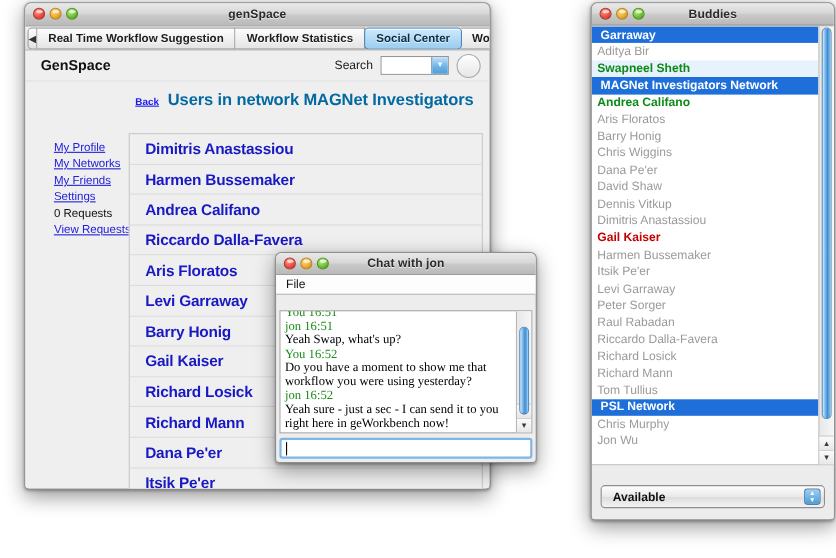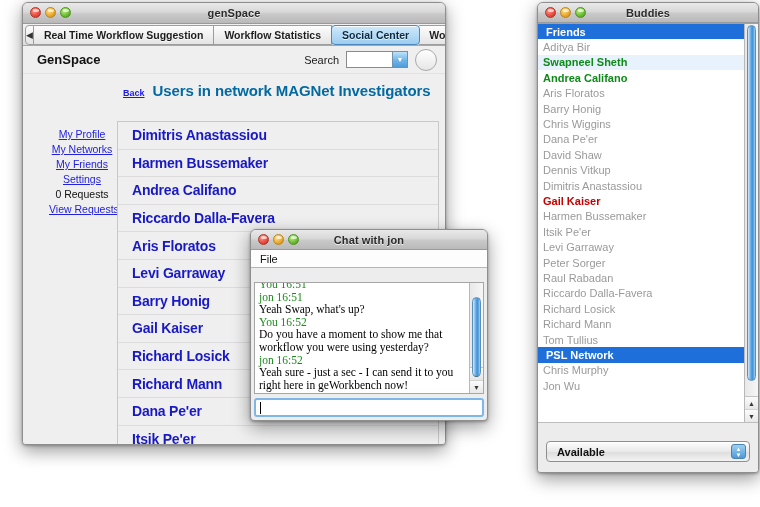--- a/index.html
+++ b/index.html
@@ -36,21 +36,21 @@
   .light { width: 11px; height: 11px; border-radius: 50%; }
   .l-close  { background: radial-gradient(circle at 35% 28%, #ff9f93 0%, #f0564a 48%, #bc2f24 100%); border:1px solid #ad3528; }
   .l-min    { background: radial-gradient(circle at 35% 28%, #ffe08f 0%, #f0b43a 48%, #c4831a 100%); border:1px solid #ba8420; }
   .l-zoom   { background: radial-gradient(circle at 35% 28%, #c7f193 0%, #77c73f 48%, #4b9019 100%); border:1px solid #4f921f; }
   .light::after {
     content:""; display:block; width:6px; height:3px; margin:1px auto 0;
     border-radius:50%; background: rgba(255,255,255,0.65);
   }
 
   
-  #genspace { left: 22px; top: 2px; width: 424px; height: 443px; text-align: center; }
+  #genspace { left: 22px; top: 2px; width: 424px; height: 443px; }
   #genspace .titlebar { height: 21px; }
 
   .tabbar {
     height: 22px;
     background: linear-gradient(to bottom,#f2f2f2,#dddddd);
     border-bottom: 1px solid #a8a8a8;
     display: flex; align-items: stretch;
     padding: 1px 2px 0 2px;
     overflow: hidden;
   }
@@ -368,23 +368,24 @@
         <span class="light l-close"></span>
         <span class="light l-min"></span>
         <span class="light l-zoom"></span>
       </div>
       <span class="title-text">Buddies</span>
     </div>
 
     <div class="bud-body">
       <div class="bud-listbox">
         <div class="bud-list" id="bud-list">
-            <div class="bud-row group">Friends</div>
+            <div class="bud-row group">Garraway</div>
             <div class="bud-row offline">Aditya Bir</div>
             <div class="bud-row idle">Swapneel Sheth</div>
+            <div class="bud-row group">MAGNet Investigators Network</div>
             <div class="bud-row online">Andrea Califano</div>
             <div class="bud-row offline">Aris Floratos</div>
             <div class="bud-row offline">Barry Honig</div>
             <div class="bud-row offline">Chris Wiggins</div>
             <div class="bud-row offline">Dana Pe'er</div>
             <div class="bud-row offline">David Shaw</div>
             <div class="bud-row offline">Dennis Vitkup</div>
             <div class="bud-row offline">Dimitris Anastassiou</div>
             <div class="bud-row away">Gail Kaiser</div>
             <div class="bud-row offline">Harmen Bussemaker</div>

